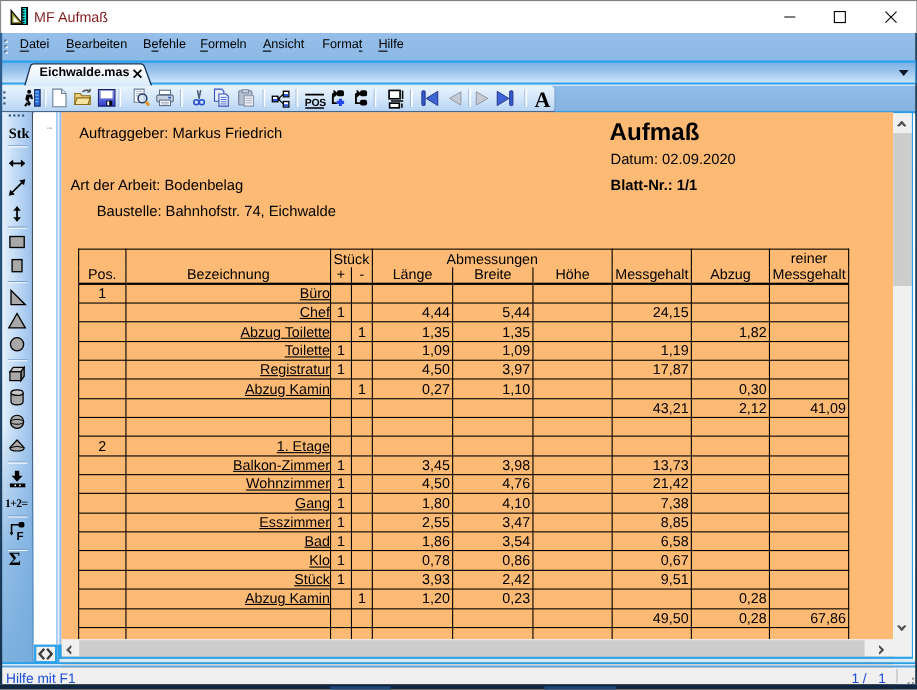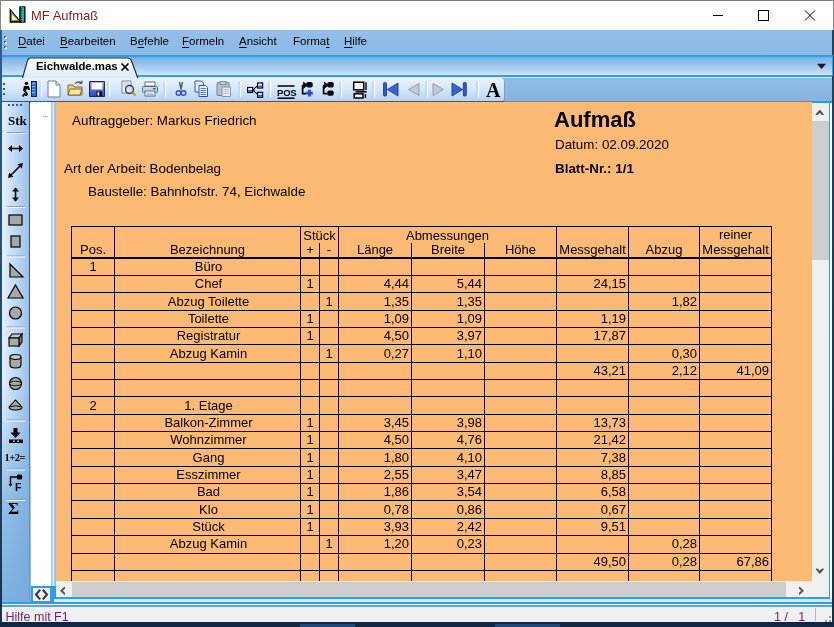--- a/index.html
+++ b/index.html
@@ -37,37 +37,37 @@
   #page{left:56px;top:102px;width:756px;height:547px;background:#fdba74;overflow:hidden;}
   .doctext{position:absolute;font-size:13.4px;color:#000;}
   
   table{border-collapse:collapse;table-layout:fixed;}
   td,th{border:1px solid #000;font-size:13px;font-weight:normal;padding:0;
         overflow:hidden;white-space:nowrap;line-height:16px;}
   #data tr{height:17.35px;}
   tr.hdr2 td{border-bottom:2px solid #000;line-height:14px;height:14px;}
   tr.hdr1 td{line-height:15px;}
   tr.hdr1 td.bb2{border-bottom:2px solid #000;}
-  .tl{text-align:center;padding-left:2px;}
+  .tl{text-align:right;padding-left:2px;text-decoration:underline;}
   .tr{text-align:right;padding-right:2px;}
   .tc{text-align:center;}
   
   #vscroll{left:812px;top:103px;width:16.5px;height:494px;background:#f0f0f0;}
   #vthumb{left:0;top:17.5px;width:16.5px;height:139.5px;background:#cdcdcd;}
   #hscroll{left:56px;top:580.5px;width:756px;height:16.5px;background:#f0f0f0;}
   #corner{left:31px;top:585.5px;width:21px;height:17.5px;background:#f0f0f0;border:2px solid #29a0e8;box-sizing:border-box;}
   
   #vblue{left:828.5px;top:102px;width:1.8px;height:497px;background:#29a0e8;}
   #hblue1{left:54px;top:597px;width:776px;height:2px;background:#29a0e8;}
   #lightrow1{left:54px;top:599px;width:780px;height:2.5px;background:#d6eafc;}
   #blue-line2{left:0;top:601.5px;width:834px;height:2px;background:#29a0e8;}
   #lightrow2{left:0;top:603.5px;width:834px;height:2px;background:#f2f0f5;}
   #grayline{left:0;top:605.3px;width:834px;height:1.6px;background:#5aa5dc;}
   #statusbar{left:0;top:607px;width:834px;height:15px;background:#f0f0f0;
-    font-size:12px;color:#701a75;}
+    font-size:12px;color:#1d4ed8;}
   #taskbar{left:0;top:622px;width:834px;height:5px;background:#102743;}
 </style>
 </head>
 <body>
  <div class="abs" id="titlebar"></div>
  <svg class="abs" style="left:9px;top:6px;" width="17" height="17" viewBox="0 0 17 17">
    <rect x="10.2" y="0.3" width="6.3" height="16.4" fill="#000"></rect>
    <rect x="11.6" y="1.3" width="3.2" height="14.4" fill="#17e0e0"></rect>
    <path d="M11.6 2.2h1.7v1.2h-1.7zM11.6 4.6h1.7v1.2h-1.7zM11.6 7h1.7v1.2h-1.7zM11.6 9.4h1.7v1.2h-1.7zM11.6 11.8h1.7v1.2h-1.7zM11.6 14h1.7v1h-1.7z" fill="#000"></path>
    <path d="M0.6 2 L13 16.7 L0.6 16.7 Z" fill="#000"></path>

